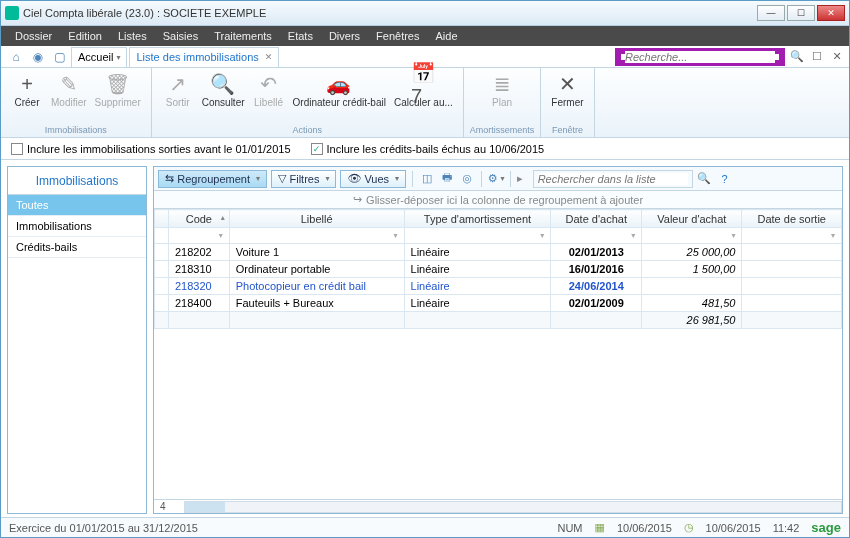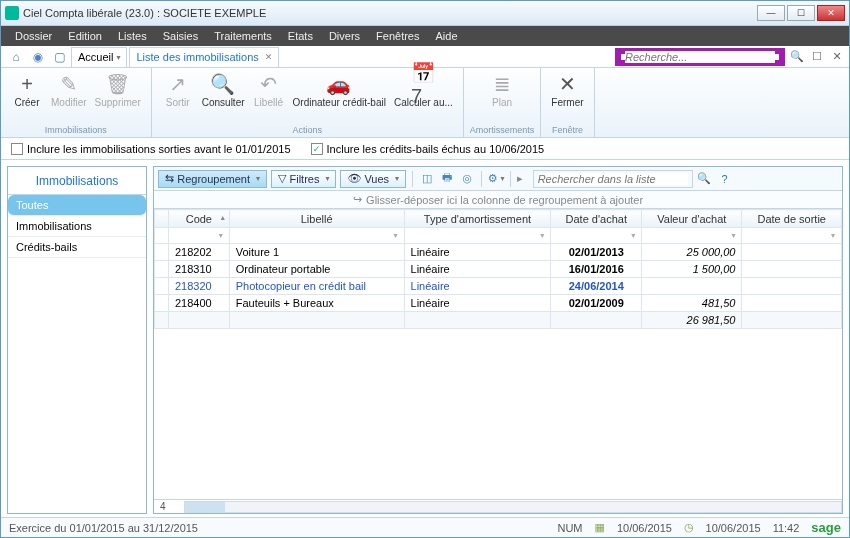--- a/index.html
+++ b/index.html
@@ -44,21 +44,21 @@
 .checkbox { display: flex; align-items: center; gap: 4px; }
 .checkbox .box { width: 12px; height: 12px; border: 1px solid #888; display: flex; align-items: center; justify-content: center; font-size: 9px; color: #2a7; }
 
 
 .content { display: flex; height: calc(100% - 22px - 20px - 22px - 70px - 22px - 20px); }
 
 
 .sidebar { width: 140px; border: 1px solid #8db8d6; margin: 6px 0 6px 6px; display: flex; flex-direction: column; background: #fff; }
 .sidebar-title { height: 28px; display: flex; align-items: center; justify-content: center; color: #2277cc; border-bottom: 1px solid #c5d6e3; font-size: 12px; }
 .sidebar-item { padding: 4px 8px; border-bottom: 1px solid #e5eef5; cursor: default; }
-.sidebar-item.selected { background: #77c5ec; color: #fff; border-radius: 6px; }
+.sidebar-item.selected { background: #77c5ec; color: #fff; }
 
 
 .mainpanel { flex: 1; margin: 6px; border: 1px solid #8db8d6; display: flex; flex-direction: column; background: #fff; min-width: 0; }
 
 
 .gridbar { height: 24px; border-bottom: 1px solid #c5d6e3; display: flex; align-items: center; padding: 0 4px; gap: 4px; background: #f4fafd; }
 .gb-btn { height: 18px; border: 1px solid #8bbad8; background: linear-gradient(#fff,#def0fb); padding: 0 6px; display: flex; align-items: center; gap: 3px; color: #235; cursor: default; }
 .gb-btn.active { background: linear-gradient(#cfeafa,#a9daf3); }
 .gb-icon { width: 16px; height: 16px; display: flex; align-items: center; justify-content: center; color: #4b84b8; cursor: default; }
 .sep { width: 1px; height: 16px; background: #c5d6e3; margin: 0 2px; }

